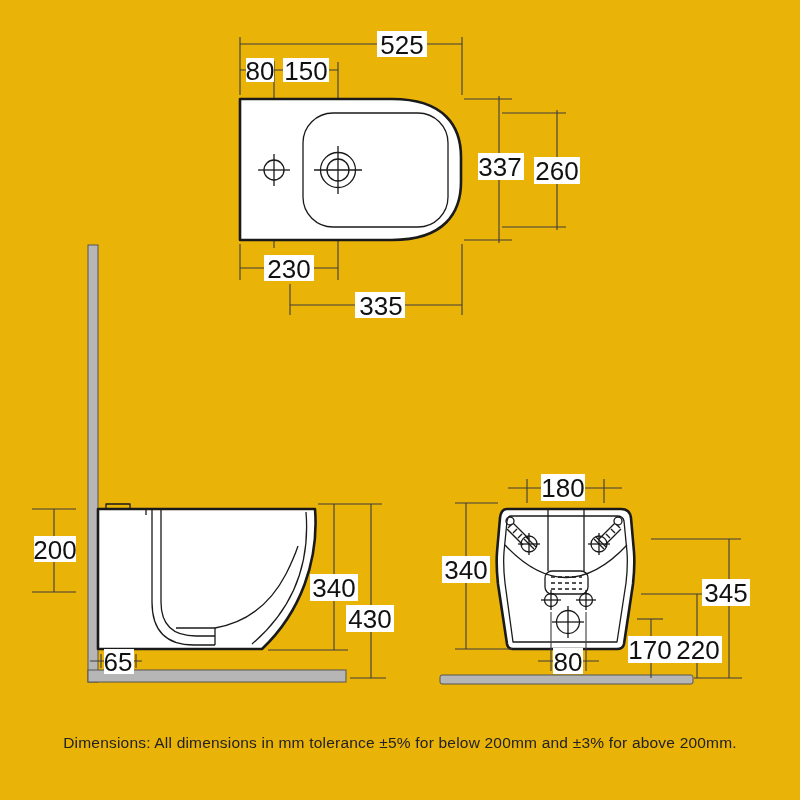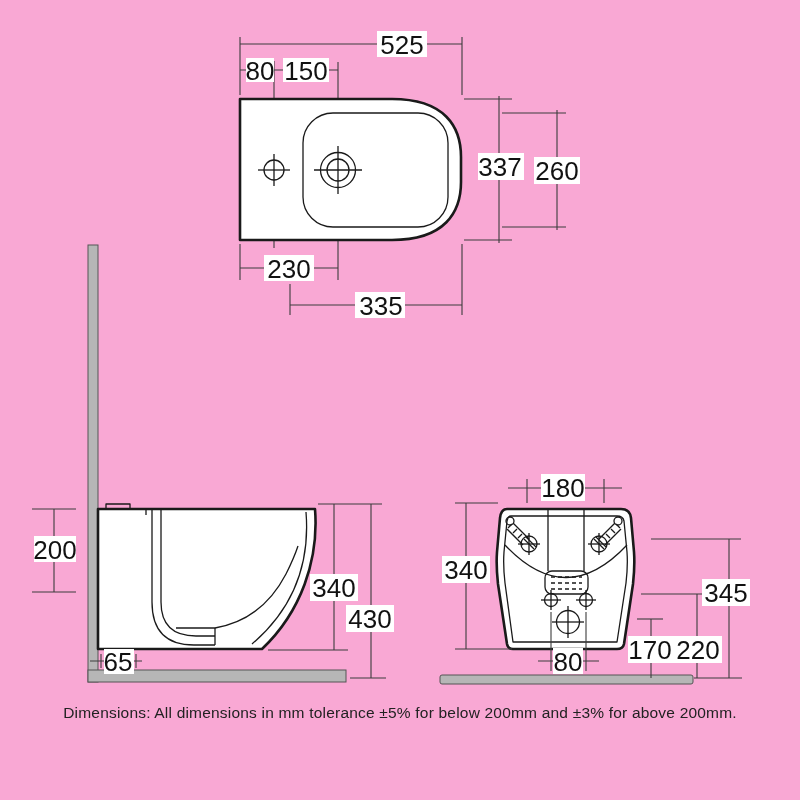--- a/index.html
+++ b/index.html
@@ -1,26 +1,26 @@
 <!DOCTYPE html>
 <html><head>
 <meta charset="utf-8">
 <style>
   html,body { margin:0; padding:0; background:#ffffff; }
-  .stage { position:relative; width:800px; height:800px; background:#f9a8d4;
+  .stage { position:relative; width:800px; height:800px; background:#eab308;
            font-family:"Liberation Sans", sans-serif; overflow:hidden; }
   svg { display:block; }
   .outline { fill:#ffffff; stroke:#1a1a1a; stroke-width:2.6; stroke-linejoin:round; }
   .thin    { fill:none;    stroke:#1a1a1a; stroke-width:1.3; stroke-linejoin:round; }
   .dim     { fill:none;    stroke:#3c3c3c; stroke-width:1.1; }
   .gray    { stroke:#555555; stroke-width:1; }
   .bg      { fill:#ffffff; stroke:none; }
   .dimtext { font-family:"Liberation Sans", sans-serif; font-size:26px; fill:#111111;
              text-anchor:middle; dominant-baseline:central; }
-  .note { position:absolute; left:0; top:704px; width:100%; text-align:center;
+  .note { position:absolute; left:0; top:734px; width:100%; text-align:center;
           font-size:15.5px; color:#222222; letter-spacing:0.2px; }
 </style>
 </head>
 <body>
 
 <div class="stage">
 <svg width="800" height="730" viewBox="0 0 800 730">
 
   <g>
 

